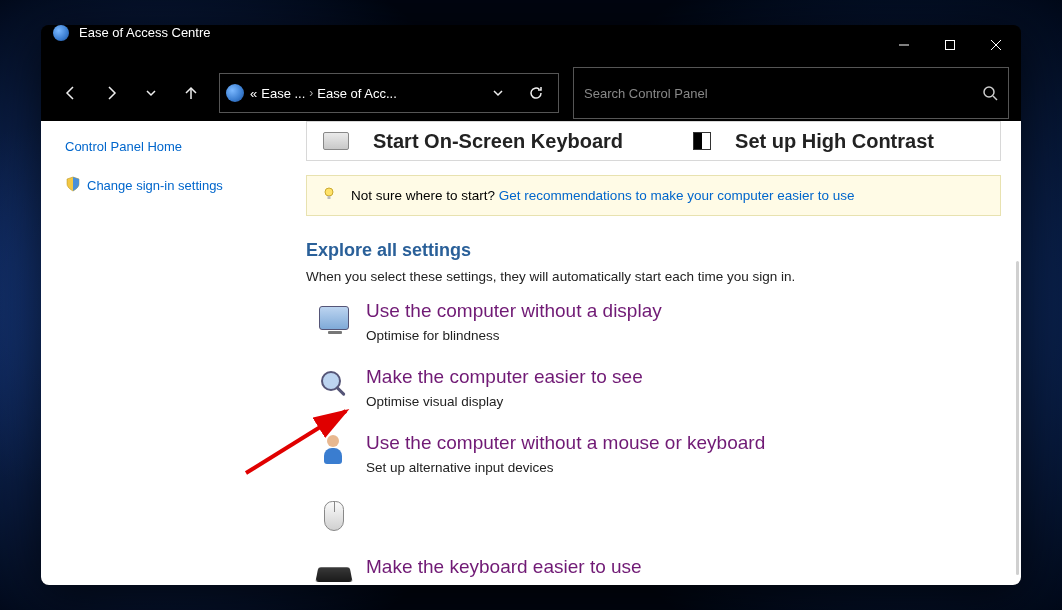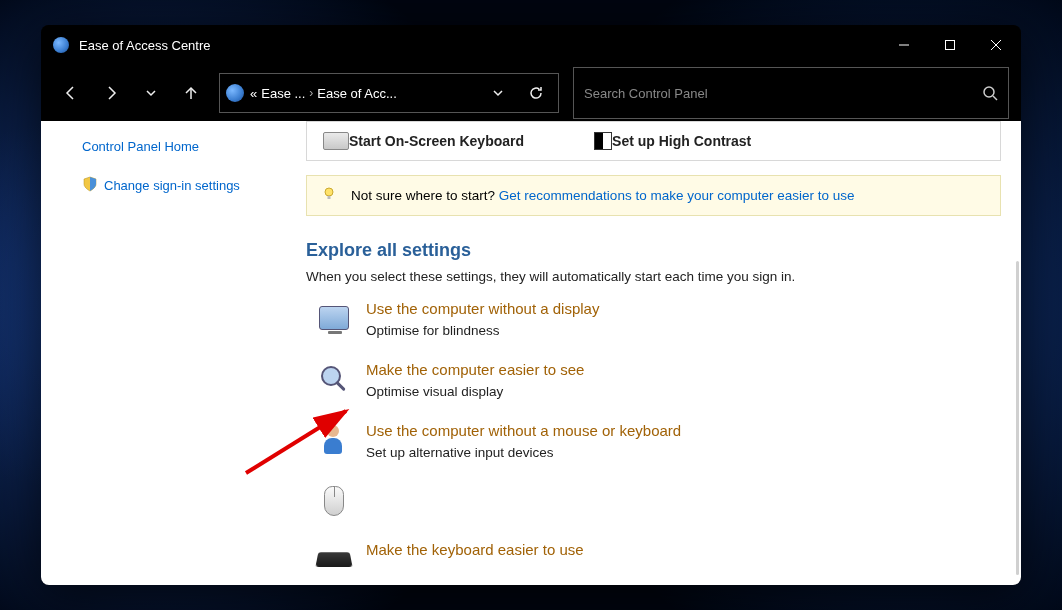--- a/index.html
+++ b/index.html
@@ -32,21 +32,20 @@
       display: flex;
       flex-direction: column;
       box-shadow: 0 10px 50px rgba(0,0,0,0.7);
       position: relative;
       z-index: 1;
     }
     .titlebar {
       height: 40px;
       background: #000;
       display: flex;
-      align-items: center;
       padding: 0 2px 0 12px;
       color: #fff;
     }
     .titlebar-icon {
       width: 16px; height: 16px; margin-right: 10px;
       border-radius: 50%;
       background: radial-gradient(circle at 35% 35%, #7ab8ff 0%, #3a7dd0 60%, #1a4a90 100%);
       display:inline-block;
     }
     .titlebar-title { font-size: 13px; flex: 1; }
@@ -125,43 +124,43 @@
     }
     .sidebar {
       width: 265px;
       padding: 18px 16px 16px 24px;
       font-size: 13px;
     }
     .sidebar-link {
       color: #0066cc;
       margin-bottom: 22px;
       cursor: pointer;
-      display: flex; align-items: center; gap: 6px; margin-left: 17px;
+      display: flex; align-items: center; gap: 6px;
     }
     .shield-icon { display: inline-block; }
 
     .main-pane {
       flex: 1;
       padding-right: 20px;
       overflow: hidden;
       position: relative;
     }
     .quick-access-row {
       border: 1px solid #d8d8d8;
       height: 40px;
       display: flex;
       align-items: center;
       padding: 0 10px;
       gap: 30px;
       margin-bottom: 14px;
       overflow: hidden;
     }
     .qa-item {
-      display: flex; align-items: center; gap: 0;
-      font-size: 14px; font-weight: 600; color: #222;
+      display: flex; align-items: center; gap: 24px;
+      font-size: 20px; font-weight: 600; color: #222;
       cursor: pointer;
       white-space: nowrap;
     }
     .qa-item1 { margin-left: 6px; }
     .qa-item2 { margin-left: 40px; }
     .qa-icon-kbd {
       width: 26px; height: 18px; background: linear-gradient(#eaeaea,#c8c8c8);
       border:1px solid #888; border-radius:2px; display:inline-block;
     }
     .qa-icon-contrast {
@@ -191,22 +190,22 @@
       margin-bottom: 22px;
       align-items: flex-start;
       padding-left: 10px;
     }
     .setting-icon {
       width: 36px; height: 36px;
       display: flex; align-items: center; justify-content: center;
     }
     .setting-text { padding-top: 0px; }
     .setting-link {
-      color: #a16207;
-      font-size: 15px;
+      color: #701a75;
+      font-size: 19px;
       cursor: pointer;
       display: block;
       margin-bottom: 4px;
     }
     .setting-desc {
       color: #222;
       font-size: 13.5px;
     }
     
     .ico-monitor { width:30px; height:24px; background:linear-gradient(#bcd4f0,#7faad8); border:1px solid #557; border-radius:3px; position:relative; }

